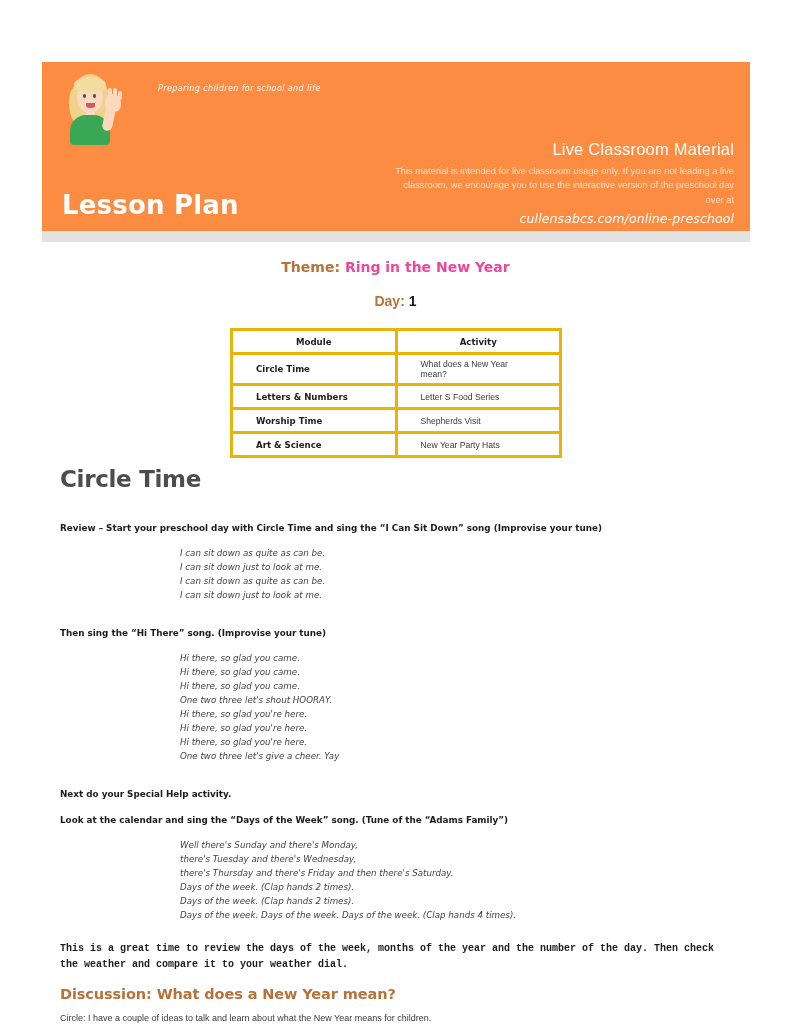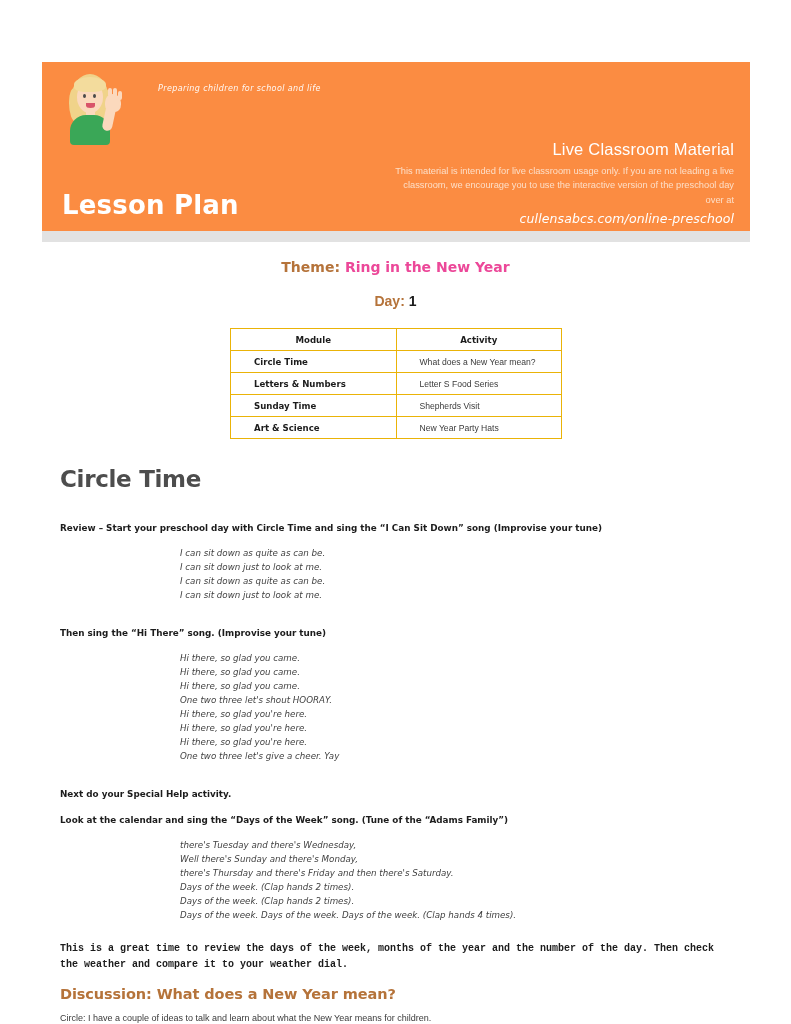--- a/index.html
+++ b/index.html
@@ -251,21 +251,21 @@
   
   .mod-table {
     position: absolute;
     left: 230px;
     top: 328px;
     width: 332px;
     border-collapse: collapse;
     table-layout: fixed;
   }
   .mod-table td, .mod-table th {
-    border: 1px solid #eab308;
+    border: 3px solid #eab308;
     padding: 4px 23px;
     font-size: 8.6px;
     height: 13px;
     vertical-align: middle;
   }
   .mod-table th {
     text-align: center;
     font-family: "DejaVu Sans", sans-serif;
     font-weight: bold;
     font-size: 8.6px;
@@ -403,21 +403,21 @@
     <tbody>
       <tr>
         <td class="mod-cell">Circle Time</td>
         <td class="act-cell">What does a New Year mean?</td>
       </tr>
       <tr>
         <td class="mod-cell">Letters &amp; Numbers</td>
         <td class="act-cell">Letter S Food Series</td>
       </tr>
       <tr>
-        <td class="mod-cell">Sunday Time</td>
+        <td class="mod-cell">Worship Time</td>
         <td class="act-cell">Shepherds Visit</td>
       </tr>
       <tr>
         <td class="mod-cell">Art &amp; Science</td>
         <td class="act-cell">New Year Party Hats</td>
       </tr>
     </tbody>
   </table>
 
   <div class="content">
@@ -450,22 +450,22 @@
 
     <div class="gap-a"></div>
 
     <p class="bold-line">Next do your Special Help activity.</p>
 
     <div class="gap-b"></div>
 
     <p class="bold-line">Look at the calendar and sing the “Days of the Week” song. (Tune of the “Adams Family”)</p>
 
     <div class="lyrics">
+      <div>Well there's Sunday and there's Monday,</div>
       <div>there's Tuesday and there's Wednesday,</div>
-      <div>Well there's Sunday and there's Monday,</div>
       <div>there's Thursday and there's Friday and then there's Saturday.</div>
       <div>Days of the week. (Clap hands 2 times).</div>
       <div>Days of the week. (Clap hands 2 times).</div>
       <div>Days of the week. Days of the week. Days of the week. (Clap hands 4 times).</div>
     </div>
 
     <div class="gap-c"></div>
 
     <p class="para">This is a great time to review the days of the week, months of the year and the number of the day. Then check the weather and compare it to your weather dial.</p>
 

